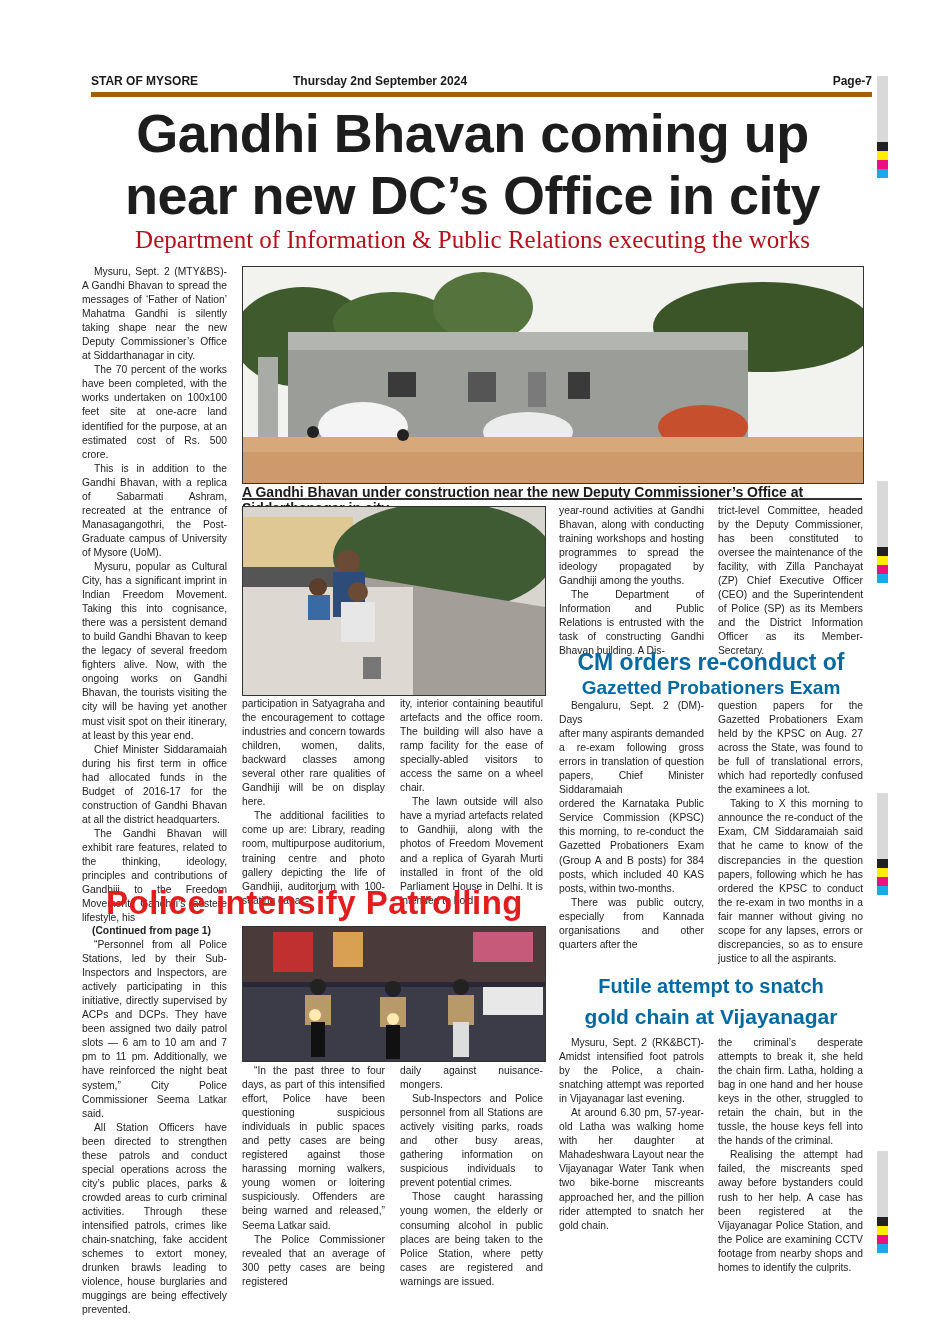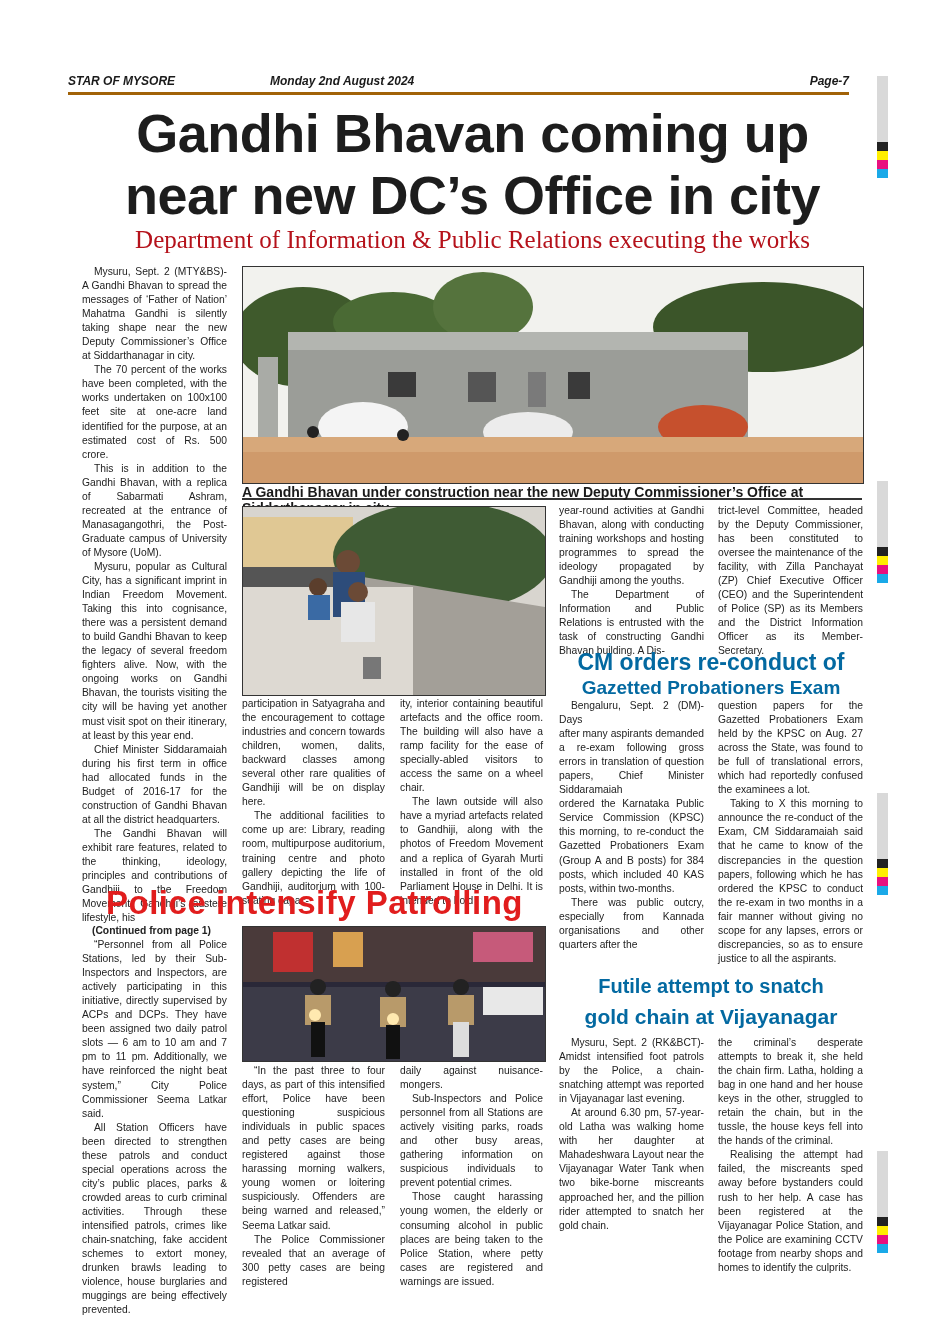--- a/index.html
+++ b/index.html
@@ -1,18 +1,18 @@
 <!DOCTYPE html>
 <html><head>
 <meta charset="utf-8">
 <style>
   html, body { margin:0; padding:0; background:#fff; }
   body { width:945px; height:1337px; position:relative; overflow:hidden; font-family:"Liberation Sans", sans-serif; color:#1a1a1a; }
   .abs { position:absolute; }
-  .masthead { left:68px; top:72px; width:781px; height:20px; border-bottom:3px solid #a16207;font-style:italic; }
+  .masthead { left:91px; top:72px; width:781px; height:20px; border-bottom:5px solid #a16207; }
   .masthead span { position:absolute; top:2px; font-size:12px; font-weight:bold; }
   .mh-left { left:0; }
   .mh-date { left:202px; }
   .mh-page { right:0; }
   .headline { left:82px; width:781px; text-align:center; font-weight:bold; font-size:54px; line-height:58px; letter-spacing:-0.5px; color:#1d1d1d; }
   .subhead { left:82px; top:226px; width:781px; text-align:center; font-family:"Liberation Serif", serif; font-size:25px; color:#b5121b; }
   .col { font-size:10.3px; line-height:14.05px; text-align:justify; color:#222; }
   .col p { margin:0; text-indent:12px; }
   .photo { border:1px solid #333; overflow:hidden; }
   .caption { font-size:14px; font-weight:bold; text-align:left; border-bottom:2px solid #333; }
@@ -20,21 +20,21 @@
   .red-head { color:#e11d1d; font-weight:bold; font-size:33px; letter-spacing:0.5px; }
   .reg-bar { position:absolute; left:877px; width:11px; }
   .reg-bar div { width:11px; }
   .cont { font-weight:bold; text-indent:0 !important; padding-left:10px; }
 </style>
 </head>
 <body>
 
 <div class="abs masthead">
   <span class="mh-left">STAR OF MYSORE</span>
-  <span class="mh-date">Monday 2nd August 2024</span>
+  <span class="mh-date">Thursday 2nd September 2024</span>
   <span class="mh-page">Page-7</span>
 </div>
 
 <div class="abs headline" style="top:104px;">Gandhi Bhavan coming up</div>
 <div class="abs headline" style="top:166px;">near new DC’s Office in city</div>
 <div class="abs subhead">Department of Information &amp; Public Relations executing the works</div>
 
 <div class="abs col" style="left:82px; top:265px; width:145px;">
   <p>Mysuru, Sept. 2 (MTY&amp;BS)- A Gandhi Bhavan to spread the messages of ‘Father of Nation’ Mahatma Gandhi is silently taking shape near the new Deputy Commissioner’s Office at Siddarthanagar in city.</p>
   <p>The 70 percent of the works have been completed, with the works undertaken on 100x100 feet site at one-acre land identified for the purpose, at an estimated cost of Rs. 500 crore.</p>

